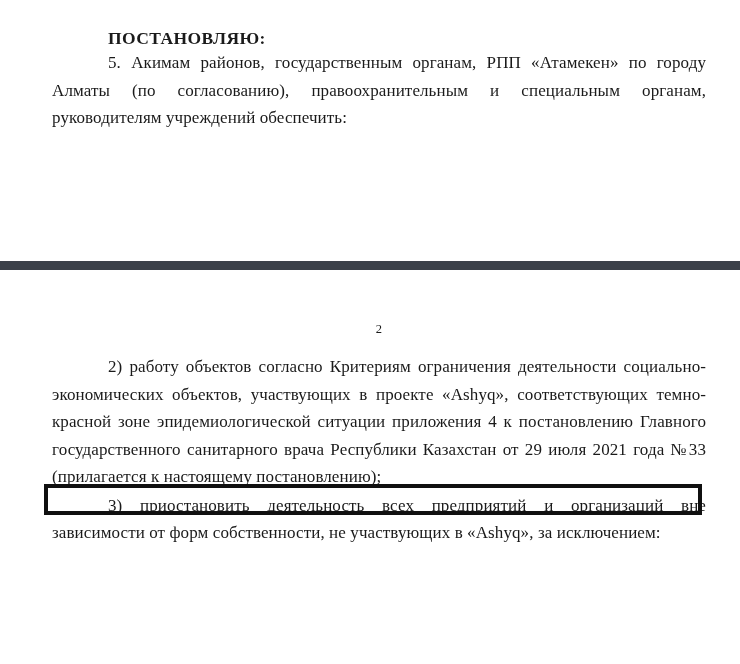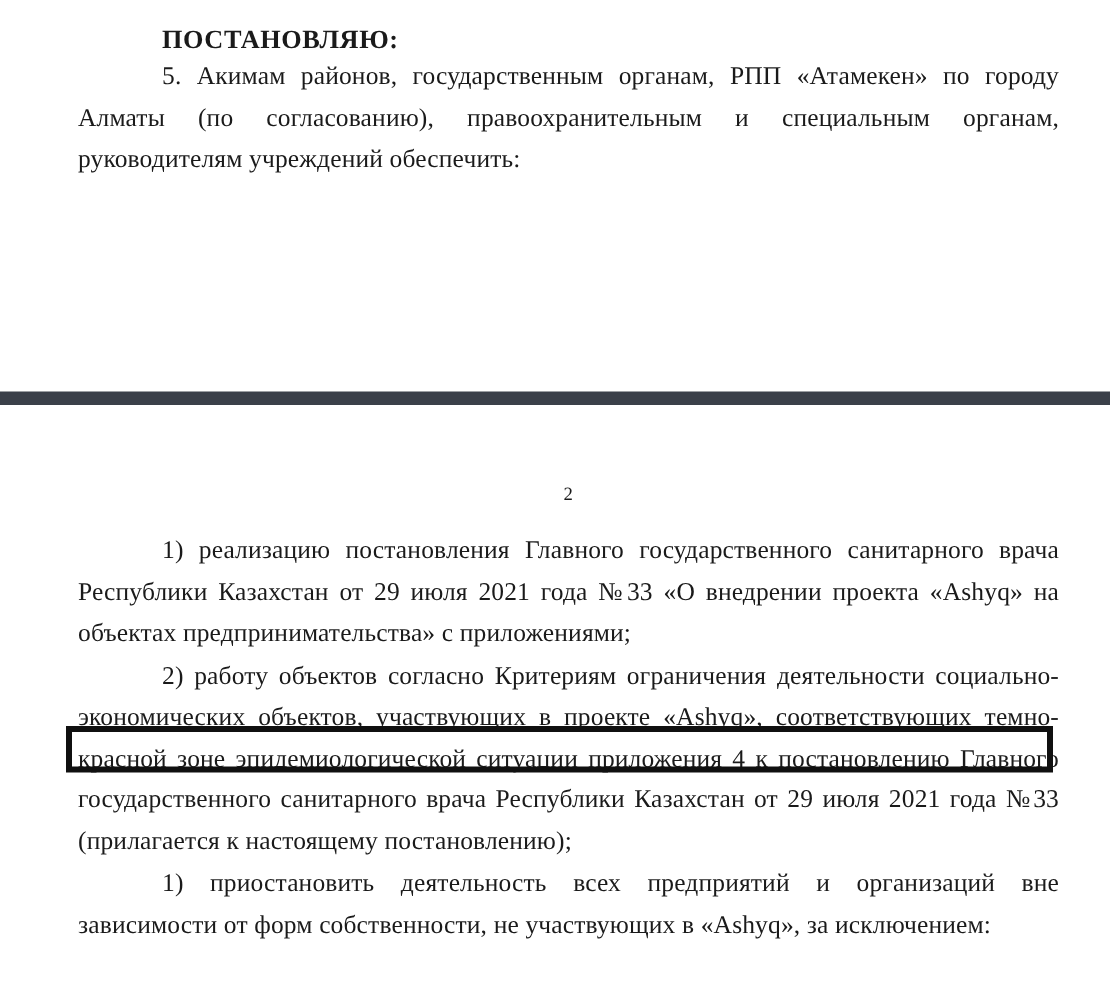--- a/index.html
+++ b/index.html
@@ -20,21 +20,21 @@
     height: 664px;
     background: #ffffff;
   }
   .section {
     position: absolute;
     left: 0;
     right: 0;
   }
   .section-top {
     top: 0;
-    padding: 0 34px 0 52px;
+    padding: 12px 34px 0 52px;
   }
   .section-bottom {
     top: 300px;
     padding: 0 34px 0 52px;
   }
   .heading {
     font-weight: bold;
     font-size: 17.5px;
     letter-spacing: 0.4px;
     margin: 6px 0 0 56px;
@@ -87,20 +87,19 @@
   <div class="section section-top">
     <div class="spacer-top"></div>
     <div class="heading">ПОСТАНОВЛЯЮ:</div>
     <p class="para">5. Акимам районов, государственным органам, РПП «Атамекен» по городу Алматы (по согласованию), правоохранительным и специальным органам, руководителям учреждений обеспечить:</p>
   </div>
 
   <div class="divider"></div>
 
   <div class="section section-bottom">
     <div class="page-number">2</div>
-    <p class="para">1) реализацию постановления Главного государственного санитарного врача Республики Казахстан от 29 июля 2021 года №33 «О внедрении проекта «Ashyq» на объектах предпринимательства» с приложениями;</p>
     <p class="para">2) работу объектов согласно Критериям ограничения деятельности социально-экономических объектов, участвующих в проекте «Ashyq», соответствующих темно-красной зоне эпидемиологической ситуации приложения 4 к постановлению Главного государственного санитарного врача Республики Казахстан от 29 июля 2021 года №33 (прилагается к настоящему постановлению);</p>
-    <p class="para">1) приостановить деятельность всех предприятий и организаций вне зависимости от форм собственности, не участвующих в «Ashyq», за исключением:</p>
+    <p class="para">3) приостановить деятельность всех предприятий и организаций вне зависимости от форм собственности, не участвующих в «Ashyq», за исключением:</p>
   </div>
 
   <div class="highlight-box"></div>
 
 </div>
 
 </body></html>

